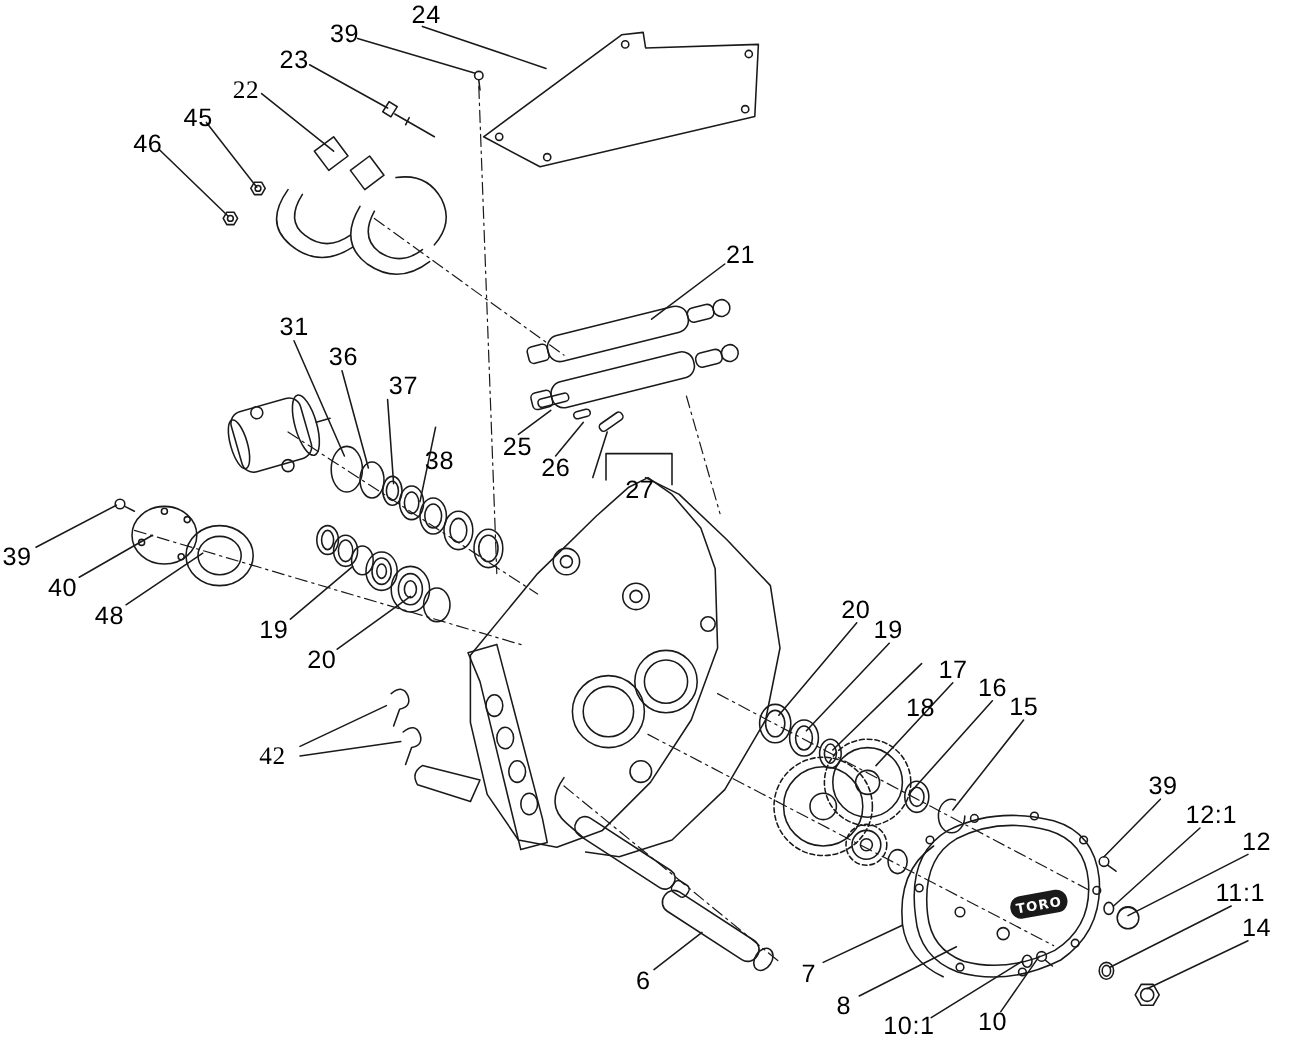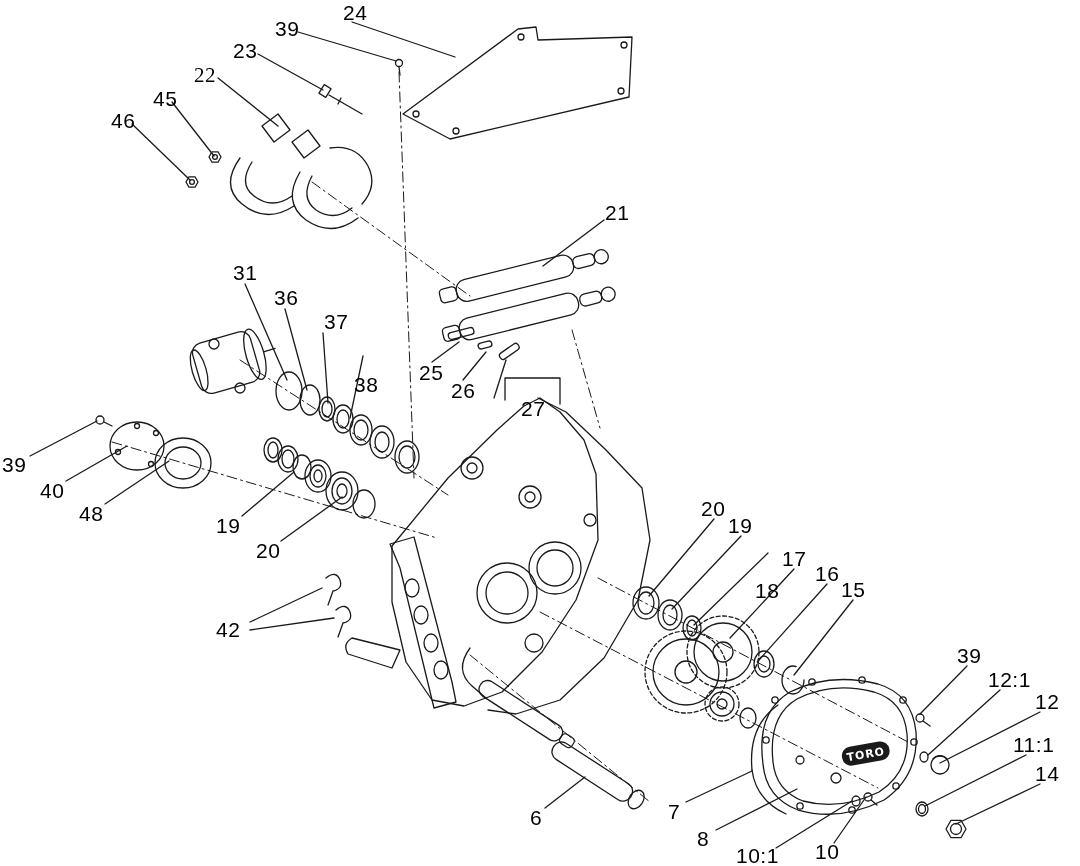--- a/index.html
+++ b/index.html
@@ -350,21 +350,21 @@
       <div class="callout" style="left: 324px; top: 311px;">37</div>
       <div class="callout" style="left: 354px; top: 334px; margin-top: 40px;">38</div>
       <div class="callout" style="left: 419px; top: 362px;">25</div>
       <div class="callout" style="left: 451px; top: 380px;">26</div>
       <div class="callout" style="left: 483px; top: 398px; margin-left: 38px;">27</div>
       <div class="callout" style="left: 2px; top: 454px;">39</div>
       <div class="callout" style="left: 40px; top: 480px;">40</div>
       <div class="callout" style="left: 79px; top: 503px;">48</div>
       <div class="callout" style="left: 216px; top: 515px;">19</div>
       <div class="callout" style="left: 256px; top: 540px;">20</div>
-      <div class="callout" style="left: 216px; top: 619px;">42</div>
+      <div class="callout" style="left: 216px; top: 619px; font-family: Liberation Serif, serif;">42</div>
       <div class="callout" style="left: 701px; top: 498px;">20</div>
       <div class="callout" style="left: 728px; top: 515px;">19</div>
       <div class="callout" style="left: 755px; top: 532px; margin-top: 48px;">18</div>
       <div class="callout" style="left: 782px; top: 548px;">17</div>
       <div class="callout" style="left: 815px; top: 563px;">16</div>
       <div class="callout" style="left: 841px; top: 579px;">15</div>
       <div class="callout" style="left: 957px; top: 645px;">39</div>
       <div class="callout" style="left: 988px; top: 669px;">12:1</div>
       <div class="callout" style="left: 1035px; top: 691px;">12</div>
       <div class="callout" style="left: 1013px; top: 734px;">11:1</div>

